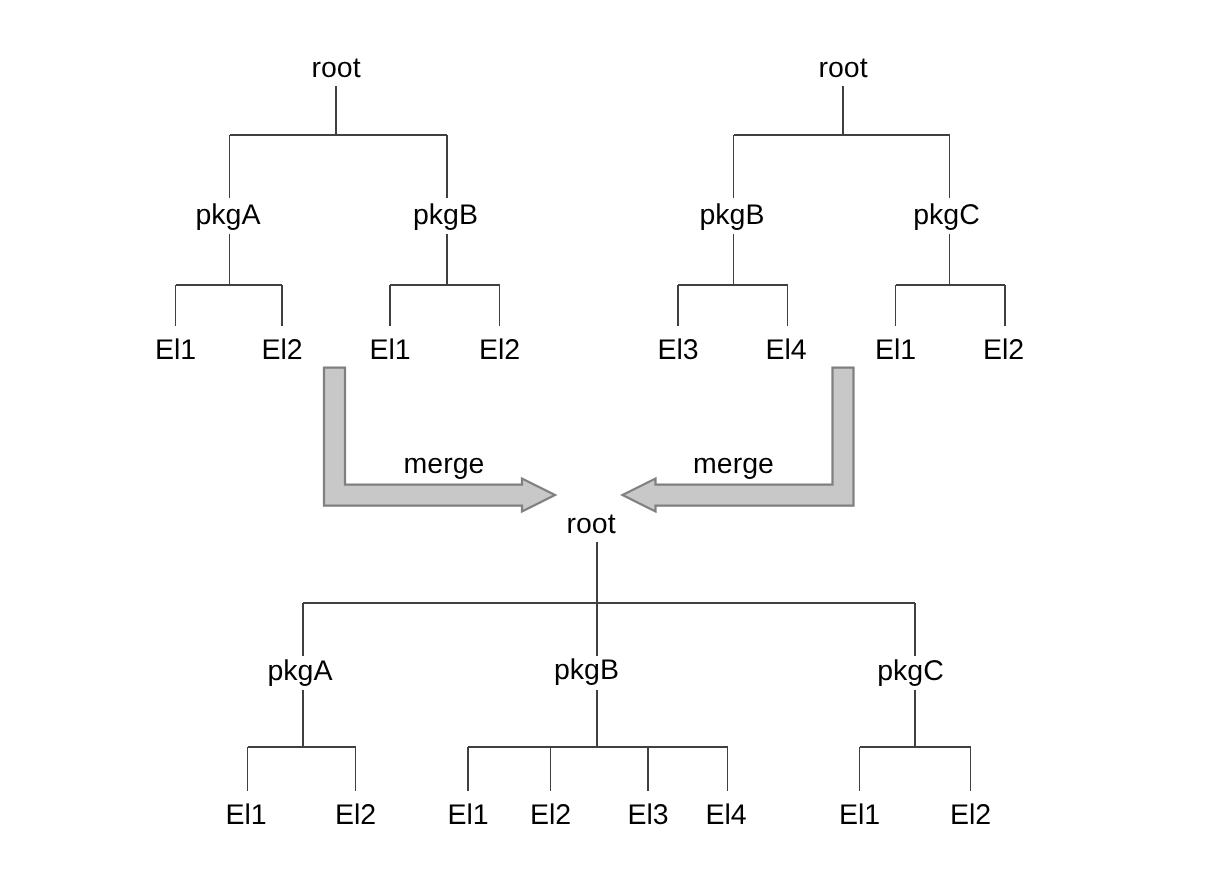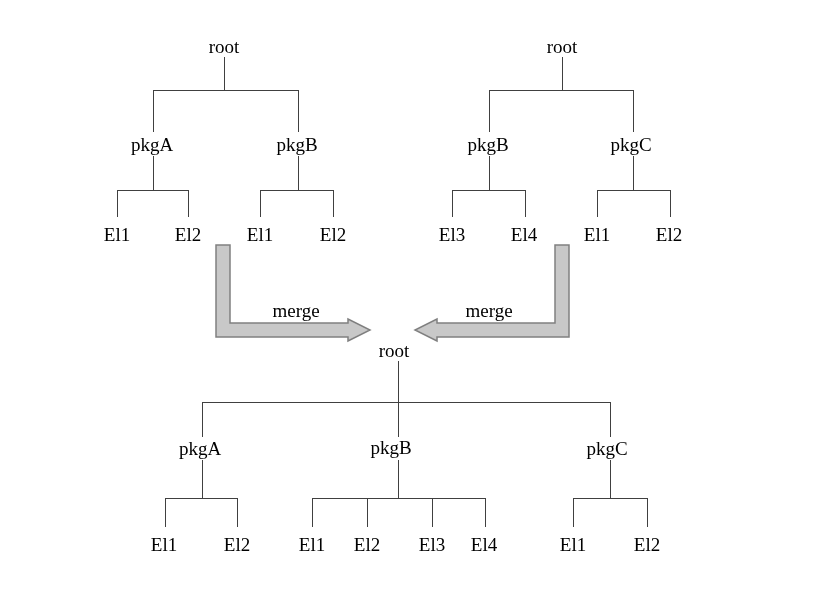--- a/index.html
+++ b/index.html
@@ -1,18 +1,18 @@
 <!DOCTYPE html>
 <html style="--bg: #ffffff; --line-color: #404040; --text-color: #000000; --arrow-fill: #c8c8c8; --arrow-stroke: #808080;"><head>
 <meta charset="utf-8">
 <style>
   html,body{margin:0;padding:0;background:#ffffff;}
   .canvas{
     position:relative;width:813px;height:590px;background:var(--bg,#ffffff);
-    font-family:Liberation Serif, serif;overflow:hidden;
+    font-family:Liberation Sans, sans-serif;overflow:hidden;
   }
   .lines-layer{position:absolute;left:0;top:0;width:813px;height:590px;}
   .lines-layer line{stroke:var(--line-color,#404040);stroke-width:1;}
   .arrow{fill:var(--arrow-fill,#c8c8c8);stroke:var(--arrow-stroke,#808080);stroke-width:1.5;stroke-linejoin:miter;}
   .lbl{
     position:absolute;transform:translate(-50%,-50%);
     font-size:19px;line-height:1;color:var(--text-color,#000000);white-space:nowrap;
   }
 </style>
 </head>

